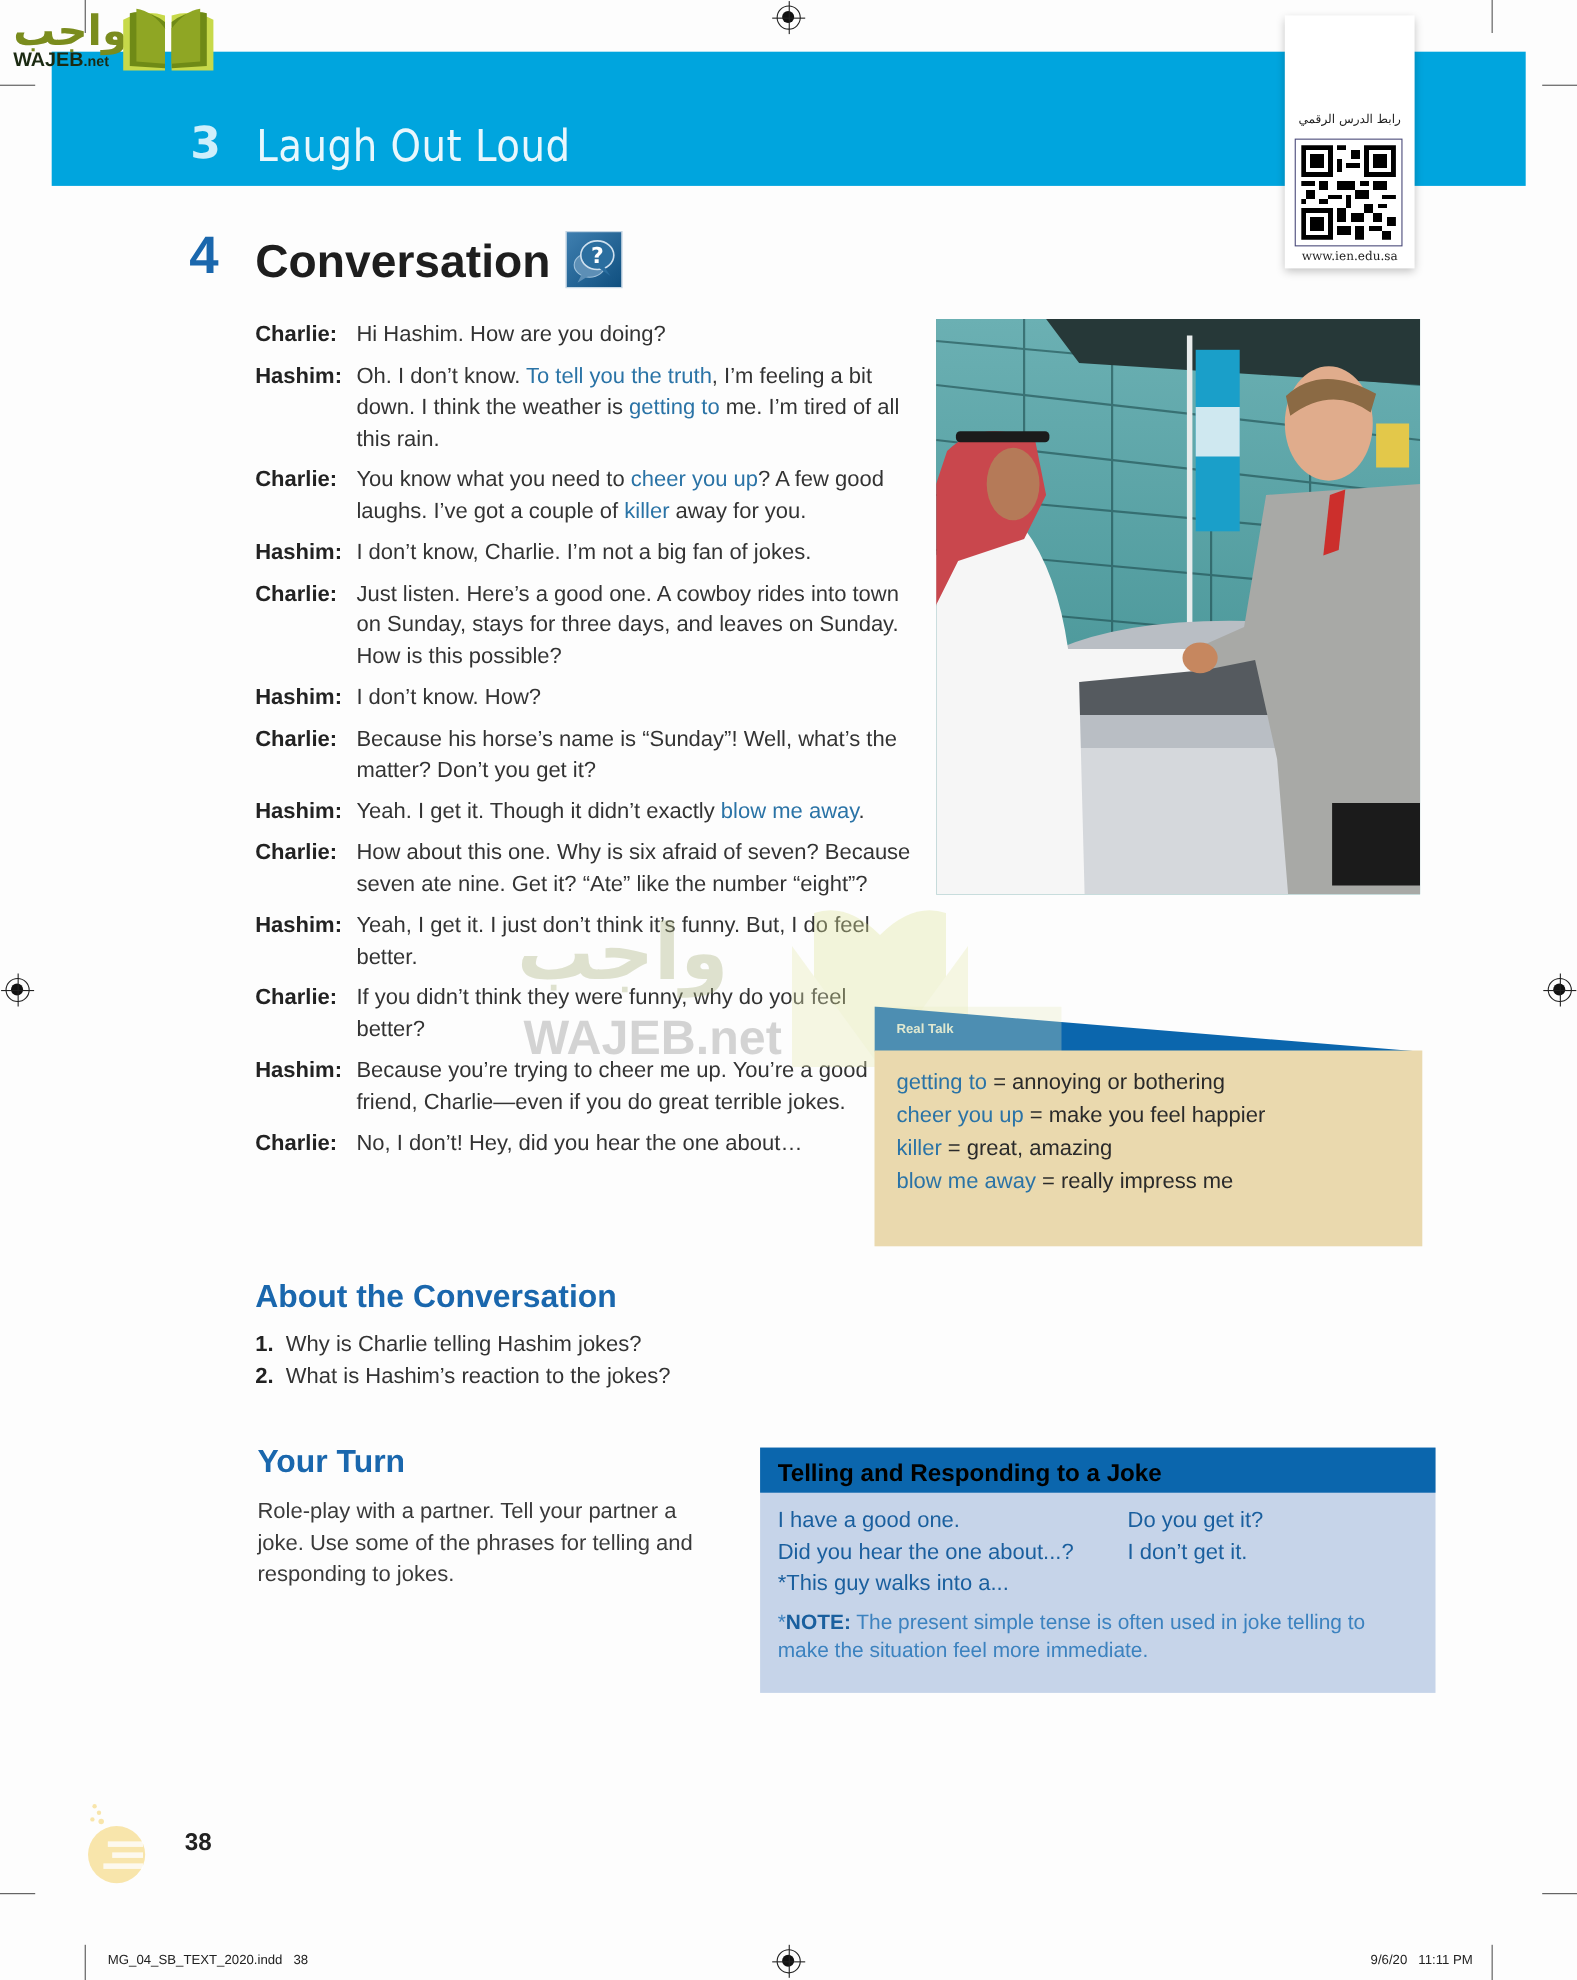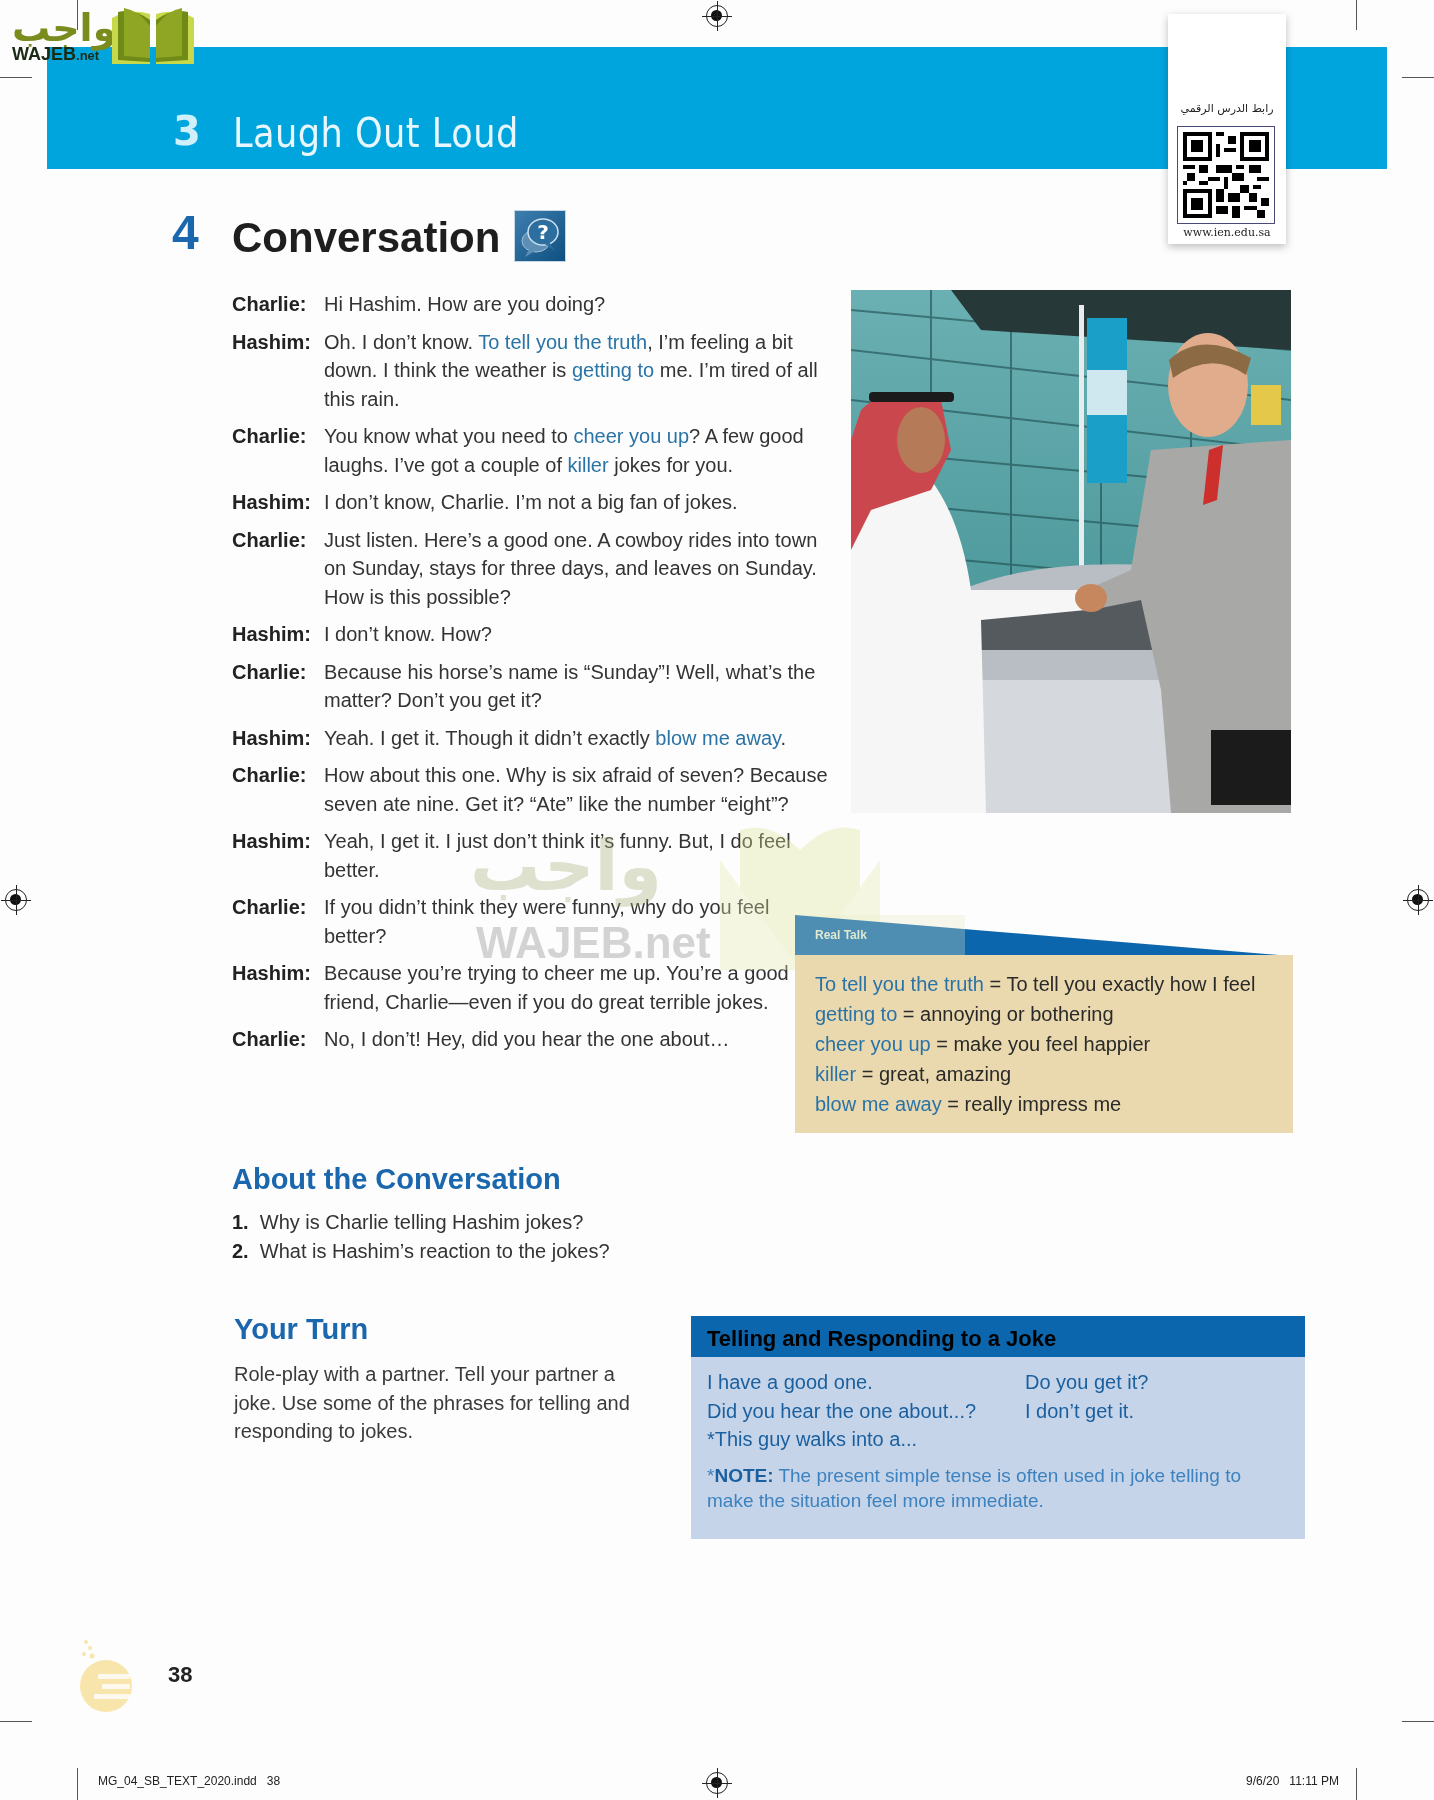--- a/index.html
+++ b/index.html
@@ -180,21 +180,21 @@
     <div class="line">
       <div class="speaker">Charlie:</div>
       <div class="speech"><span>Hi Hashim. How are you doing?</span></div>
     </div>
     <div class="line">
       <div class="speaker">Hashim:</div>
       <div class="speech"><span>Oh. I don’t know. </span><span class="hl">To tell you the truth</span><span>, I’m feeling a bit down. I think the weather is </span><span class="hl">getting to</span><span> me. I’m tired of all this rain.</span></div>
     </div>
     <div class="line">
       <div class="speaker">Charlie:</div>
-      <div class="speech"><span>You know what you need to </span><span class="hl">cheer you up</span><span>? A few good laughs. I’ve got a couple of </span><span class="hl">killer</span><span> jokes for you.</span></div>
+      <div class="speech"><span>You know what you need to </span><span class="hl">cheer you up</span><span>? A few good laughs. I’ve got a couple of </span><span class="hl">killer</span><span> away for you.</span></div>
     </div>
     <div class="line">
       <div class="speaker">Hashim:</div>
       <div class="speech"><span>I don’t know, Charlie. I’m not a big fan of jokes.</span></div>
     </div>
     <div class="line">
       <div class="speaker">Charlie:</div>
       <div class="speech"><span>Just listen. Here’s a good one. A cowboy rides into town on Sunday, stays for three days, and leaves on Sunday. How is this possible?</span></div>
     </div>
     <div class="line">
@@ -289,21 +289,20 @@
     <text x="6" y="148" font-size="44" font-weight="bold" fill="#888" opacity="0.35" font-family="Liberation Sans, sans-serif">WAJEB.net</text>
   </svg>
 </div>
 
 <svg class="rt-head" width="495" height="41" viewBox="0 0 495 41">
   <polygon points="0,0 495,41 0,41" fill="#0b66ad"></polygon>
   <rect x="0" y="0" width="170" height="41" fill="#e8ecbf" opacity="0.3"></rect>
 </svg>
 <div class="rt-label">Real Talk</div>
 <div class="rt-box" id="rt-box">
-    <div class="rt-row"><span class="hl">To tell you the truth</span><span> = To tell you exactly how I feel</span></div>
     <div class="rt-row"><span class="hl">getting to</span><span> = annoying or bothering</span></div>
     <div class="rt-row"><span class="hl">cheer you up</span><span> = make you feel happier</span></div>
     <div class="rt-row"><span class="hl">killer</span><span> = great, amazing</span></div>
     <div class="rt-row"><span class="hl">blow me away</span><span> = really impress me</span></div>
   </div>
 
 <div class="h2" style="left:232px;top:1163px;">About the Conversation</div>
 <div class="q" style="top:1211px;"><b>1.</b>&nbsp; <span>Why is Charlie telling Hashim jokes?</span></div>
 <div class="q" style="top:1240px;"><b>2.</b>&nbsp; <span>What is Hashim’s reaction to the jokes?</span></div>
 

